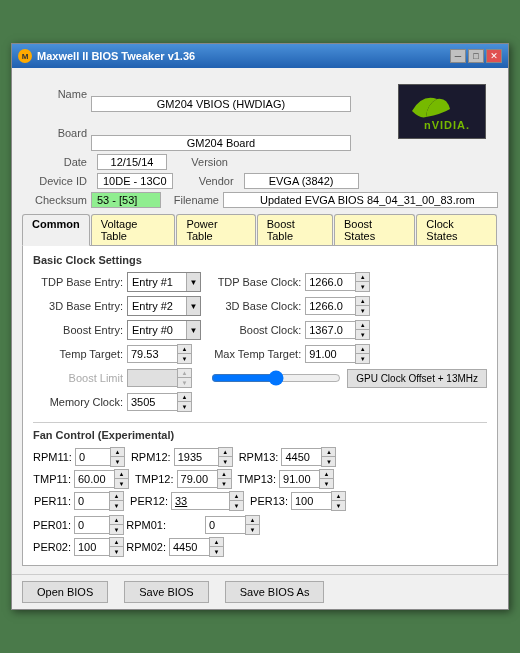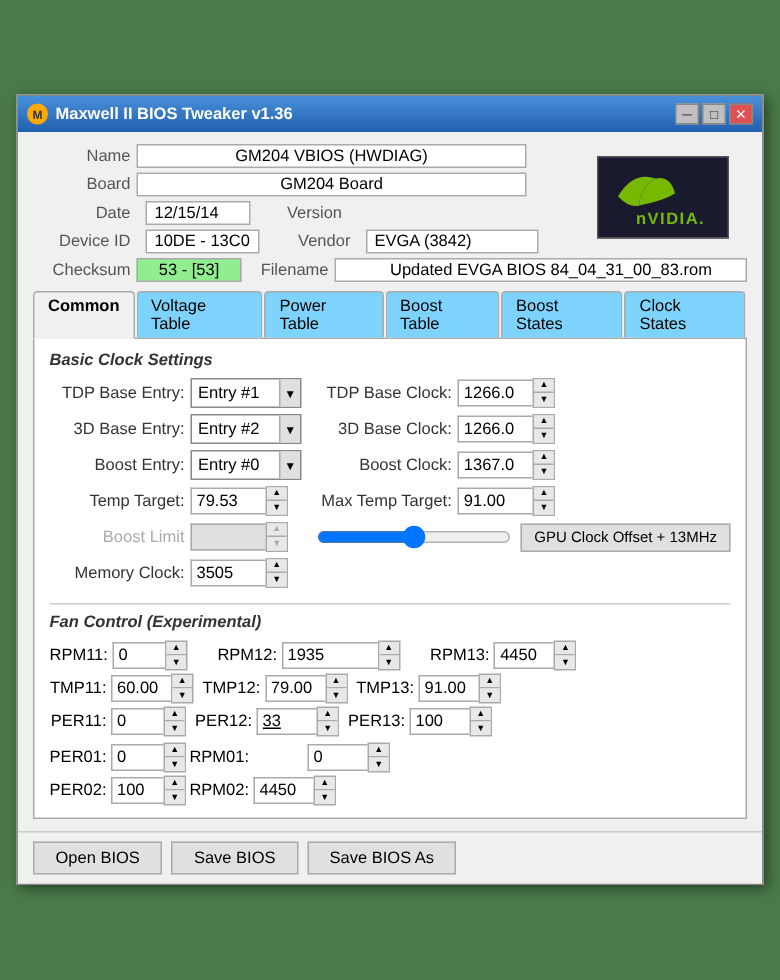--- a/index.html
+++ b/index.html
@@ -83,70 +83,70 @@
       margin-right: 4px;
       font-size: 11px;
     }
     .info-value {
       background: white;
       border: 1px solid #aaa;
       padding: 1px 5px;
       font-size: 11px;
       min-width: 180px;
       text-align: center;
+      margin-top: 20px;
     }
     .info-row-split {
       display: flex;
       align-items: center;
       margin-bottom: 3px;
       gap: 6px;
     }
     .info-value-small {
       background: white;
       border: 1px solid #aaa;
       padding: 1px 5px;
       font-size: 11px;
       min-width: 90px;
-      text-align: left;
+      text-align: center;
     }
     .header-section {
       position: relative;
     }
     .checksum-row {
       display: flex;
       align-items: center;
       margin-bottom: 3px;
     }
     .checksum-value {
       background: #90ee90;
       border: 1px solid #aaa;
       padding: 1px 5px;
       font-size: 11px;
       min-width: 70px;
-      text-align: center;
     }
     .filename-value {
       background: white;
       border: 1px solid #aaa;
       padding: 1px 5px;
       font-size: 11px;
       min-width: 200px;
     }
     
     .tabs {
       display: flex;
       border-bottom: 1px solid #aaa;
       margin-top: 6px;
       gap: 0;
     }
     .tab {
       padding: 3px 9px;
       border: 1px solid #aaa;
       border-bottom: none;
-      background: #7dd3fc;
+      background: #fef9c3;
       cursor: pointer;
       font-size: 11px;
       margin-right: 1px;
       border-radius: 3px 3px 0 0;
     }
     .tab.active {
       background: #f0f0f0;
       border-bottom: 1px solid #f0f0f0;
       margin-bottom: -1px;
       font-weight: bold;
@@ -156,21 +156,20 @@
       border: 1px solid #aaa;
       border-top: none;
       padding: 8px 10px;
       background: white;
     }
     .section-title {
       font-size: 11px;
       font-weight: bold;
       margin-bottom: 6px;
       color: #333;
-      font-style: italic;
     }
     .form-row {
       display: flex;
       align-items: center;
       margin-bottom: 2px;
     }
     .form-label {
       min-width: 90px;
       font-size: 11px;
       color: #333;
@@ -192,21 +191,21 @@
     
     .fan-section {
       margin-top: 8px;
       border-top: 1px solid #ccc;
       padding-top: 6px;
     }
     
     .bottom-bar {
       padding: 6px 10px;
       display: flex;
-      gap: 6px;
+      gap: 16px;
       background: #f0f0f0;
       border-top: 1px solid #ccc;
     }
     .bottom-btn {
       padding: 4px 14px;
       background: #e0e0e0;
       border: 1px solid #aaa;
       cursor: pointer;
       font-size: 11px;
     }
@@ -455,35 +454,35 @@
           </div>
         </div>
 
         <div></div>
 
       </div>
 
       <div class="fan-section">
         <div class="section-title">Fan Control (Experimental)</div>
 
-        <div style="display:flex; gap:20px; margin-bottom:2px; align-items:center;">
+        <div style="display:flex; gap:6px; margin-bottom:2px; align-items:center;">
           <div style="display:flex; align-items:center;">
             <span style="min-width:38px; text-align:right; margin-right:3px; font-size:11px;">RPM11:</span>
             <div class="spin-wrap">
               <input class="spin-input" style="width: 35px;" type="text" value="0">
               <div class="spin-btns">
                 <div class="spin-btn">▲</div>
                 <div class="spin-btn">▼</div>
               </div>
             </div>
           </div>
           <div style="display:flex; align-items:center;">
             <span style="min-width:38px; text-align:right; margin-right:3px; font-size:11px;">RPM12:</span>
             <div class="spin-wrap">
-              <input class="spin-input" style="width: 64px;" type="text" value="1935">
+              <input class="spin-input" style="width: 44px;" type="text" value="1935">
               <div class="spin-btns">
                 <div class="spin-btn">▲</div>
                 <div class="spin-btn">▼</div>
               </div>
             </div>
           </div>
           <div style="display:flex; align-items:center;">
             <span style="min-width:38px; text-align:right; margin-right:3px; font-size:11px;">RPM13:</span>
             <div class="spin-wrap">
               <input class="spin-input" style="width: 40px;" type="text" value="4450">
@@ -535,21 +534,21 @@
               <input class="spin-input" style="width: 35px;" type="text" value="0">
               <div class="spin-btns">
                 <div class="spin-btn">▲</div>
                 <div class="spin-btn">▼</div>
               </div>
             </div>
           </div>
           <div style="display:flex; align-items:center;">
             <span style="min-width:38px; text-align:right; margin-right:3px; font-size:11px;">PER12:</span>
             <div class="spin-wrap">
-              <input class="spin-input" style="width: 40px; text-decoration: underline;" type="text" value="33">
+              <input class="spin-input" style="width: 58px; text-decoration: underline;" type="text" value="33">
               <div class="spin-btns">
                 <div class="spin-btn">▲</div>
                 <div class="spin-btn">▼</div>
               </div>
             </div>
           </div>
           <div style="display:flex; align-items:center;">
             <span style="min-width:38px; text-align:right; margin-right:3px; font-size:11px;">PER13:</span>
             <div class="spin-wrap">
               <input class="spin-input" style="width: 40px;" type="text" value="100">

